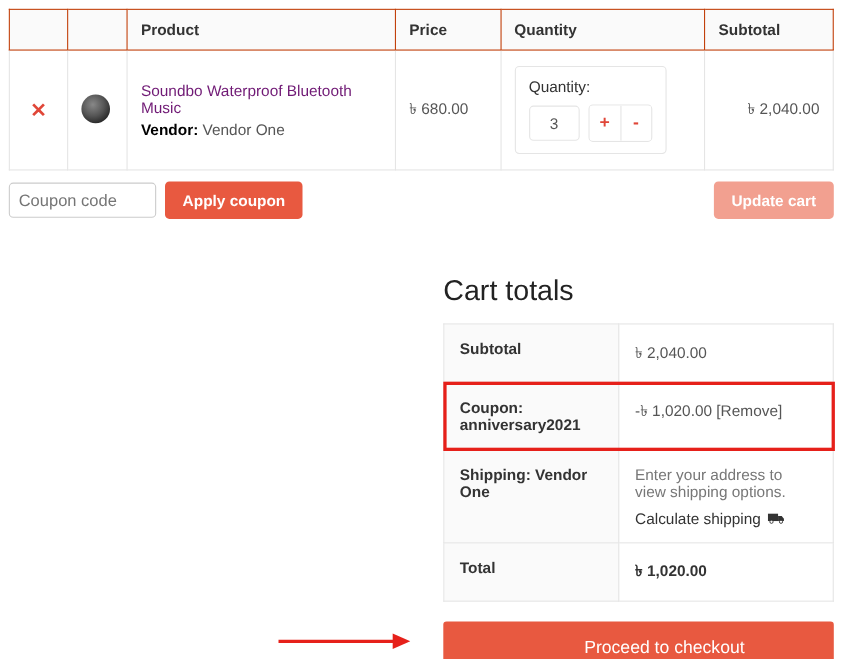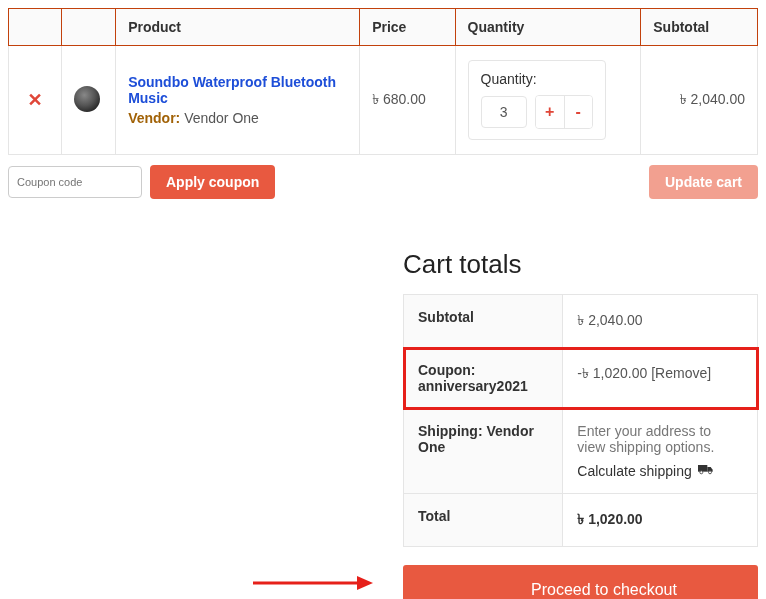--- a/index.html
+++ b/index.html
@@ -8,44 +8,44 @@
     table.cart th { background: #fafafa; text-align: left; font-weight: 600; padding: 10px 12px; border: 1px solid #c2410c; color: #333; font-size: 14px; }
     table.cart td { padding: 14px 12px; border: 1px solid #e5e5e5; vertical-align: middle; font-size: 14px; color: #555; }
     .col-remove { width: 50px; text-align: center; }
     .col-thumb { width: 50px; }
     .col-product { width: 230px; }
     .col-price { width: 90px; }
     .col-qty { width: 175px; }
     .col-subtotal { width: 110px; text-align: right; }
     .remove-x { color: #e04638; font-weight: bold; font-size: 18px; cursor: pointer; }
     .thumb { width: 26px; height: 26px; border-radius: 50%; background: radial-gradient(circle at 40% 35%, #888 0%, #555 45%, #2a2a2a 75%); display: inline-block; }
-    .product-name { color: #1d4ed8; margin-bottom: 4px; font-weight: bold; }
-    .vendor-line b { color: #a16207; }
+    .product-name { color: #701a75; margin-bottom: 4px; }
+    .vendor-line b { color: #000000; }
     .qty-wrap { border: 1px solid #e5e5e5; border-radius: 4px; padding: 10px 12px; display: inline-block; }
     .qty-label { font-size: 14px; color: #333; margin-bottom: 8px; display: block; }
     .qty-controls { display: flex; align-items: center; gap: 8px; }
     .qty-input { width: 46px; height: 32px; border: 1px solid #e5e5e5; border-radius: 4px; text-align: center; font-size: 14px; color: #555; }
     .qty-btns { display: flex; border: 1px solid #e5e5e5; border-radius: 4px; overflow: hidden; }
     .qty-btn { width: 28px; height: 32px; background: #fff; border: none; color: #e04638; font-size: 16px; font-weight: bold; cursor: pointer; border-left: 1px solid #e5e5e5; }
     .qty-btn:first-child { border-left: none; }
     .subtotal-cell { text-align: right; color: #555; }
     .coupon-row { margin-top: 10px; display: flex; align-items: center; gap: 8px; }
-    .coupon-input { height: 32px; width: 134px; border: 1px solid #ccc; border-radius: 4px; padding: 0 8px; font-size: 11px; color: #666; }
+    .coupon-input { height: 32px; width: 134px; border: 1px solid #ccc; border-radius: 4px; padding: 0 8px; font-size: 15px; color: #666; }
     .btn-primary { background: #e85940; color: #fff; border: none; border-radius: 4px; padding: 0 16px; height: 34px; font-size: 14px; font-weight: 600; cursor: pointer; }
     .btn-disabled { background: #f2a090; color: #fff; border: none; border-radius: 4px; padding: 0 16px; height: 34px; font-size: 14px; font-weight: 600; cursor: default; margin-left: auto; }
     .totals-section { width: 355px; margin-left: auto; margin-top: 30px; }
     .totals-title { font-size: 26px; font-weight: 400; color: #222; margin-bottom: 14px; margin-top: 20px; }
     .totals-table { width: 100%; border-collapse: collapse; border: 1px solid #e5e5e5; }
     .totals-table td { padding: 14px 14px; border: 1px solid #e5e5e5; font-size: 14px; vertical-align: top; }
     .totals-table td.label { background: #fafafa; font-weight: 600; color: #333; width: 45%; }
     .totals-table td.value { color: #555; }
     .coupon-row-hl { outline: 3px solid #e6201a; outline-offset: -2px; }
     .remove-link { color: #555; cursor: pointer; }
     .shipping-note { color: #777; margin-bottom: 8px; display: block; }
-    .calc-ship { color: #333; cursor: pointer; display: inline-flex; align-items: flex-start; gap: 6px; }
+    .calc-ship { color: #333; cursor: pointer; display: inline-flex; align-items: center; gap: 6px; }
     .truck-icon { width: 16px; height: 12px; display: inline-block; }
     .checkout-btn { display: block; width: 100%; background: #e85940; color: #fff; border: none; border-radius: 3px; height: 50px; font-size: 16px; font-weight: 500; cursor: pointer; margin-top: 18px; padding-left: 47px; }
     .arrow-wrap { position: relative; height: 0; }
     .arrow { position: absolute; left: -150px; top: 26px; width: 120px; height: 20px; }
     .totals-wrap { display: flex; justify-content: flex-end; }
   </style>
 </head>
 <body>
 
 <table class="cart">

